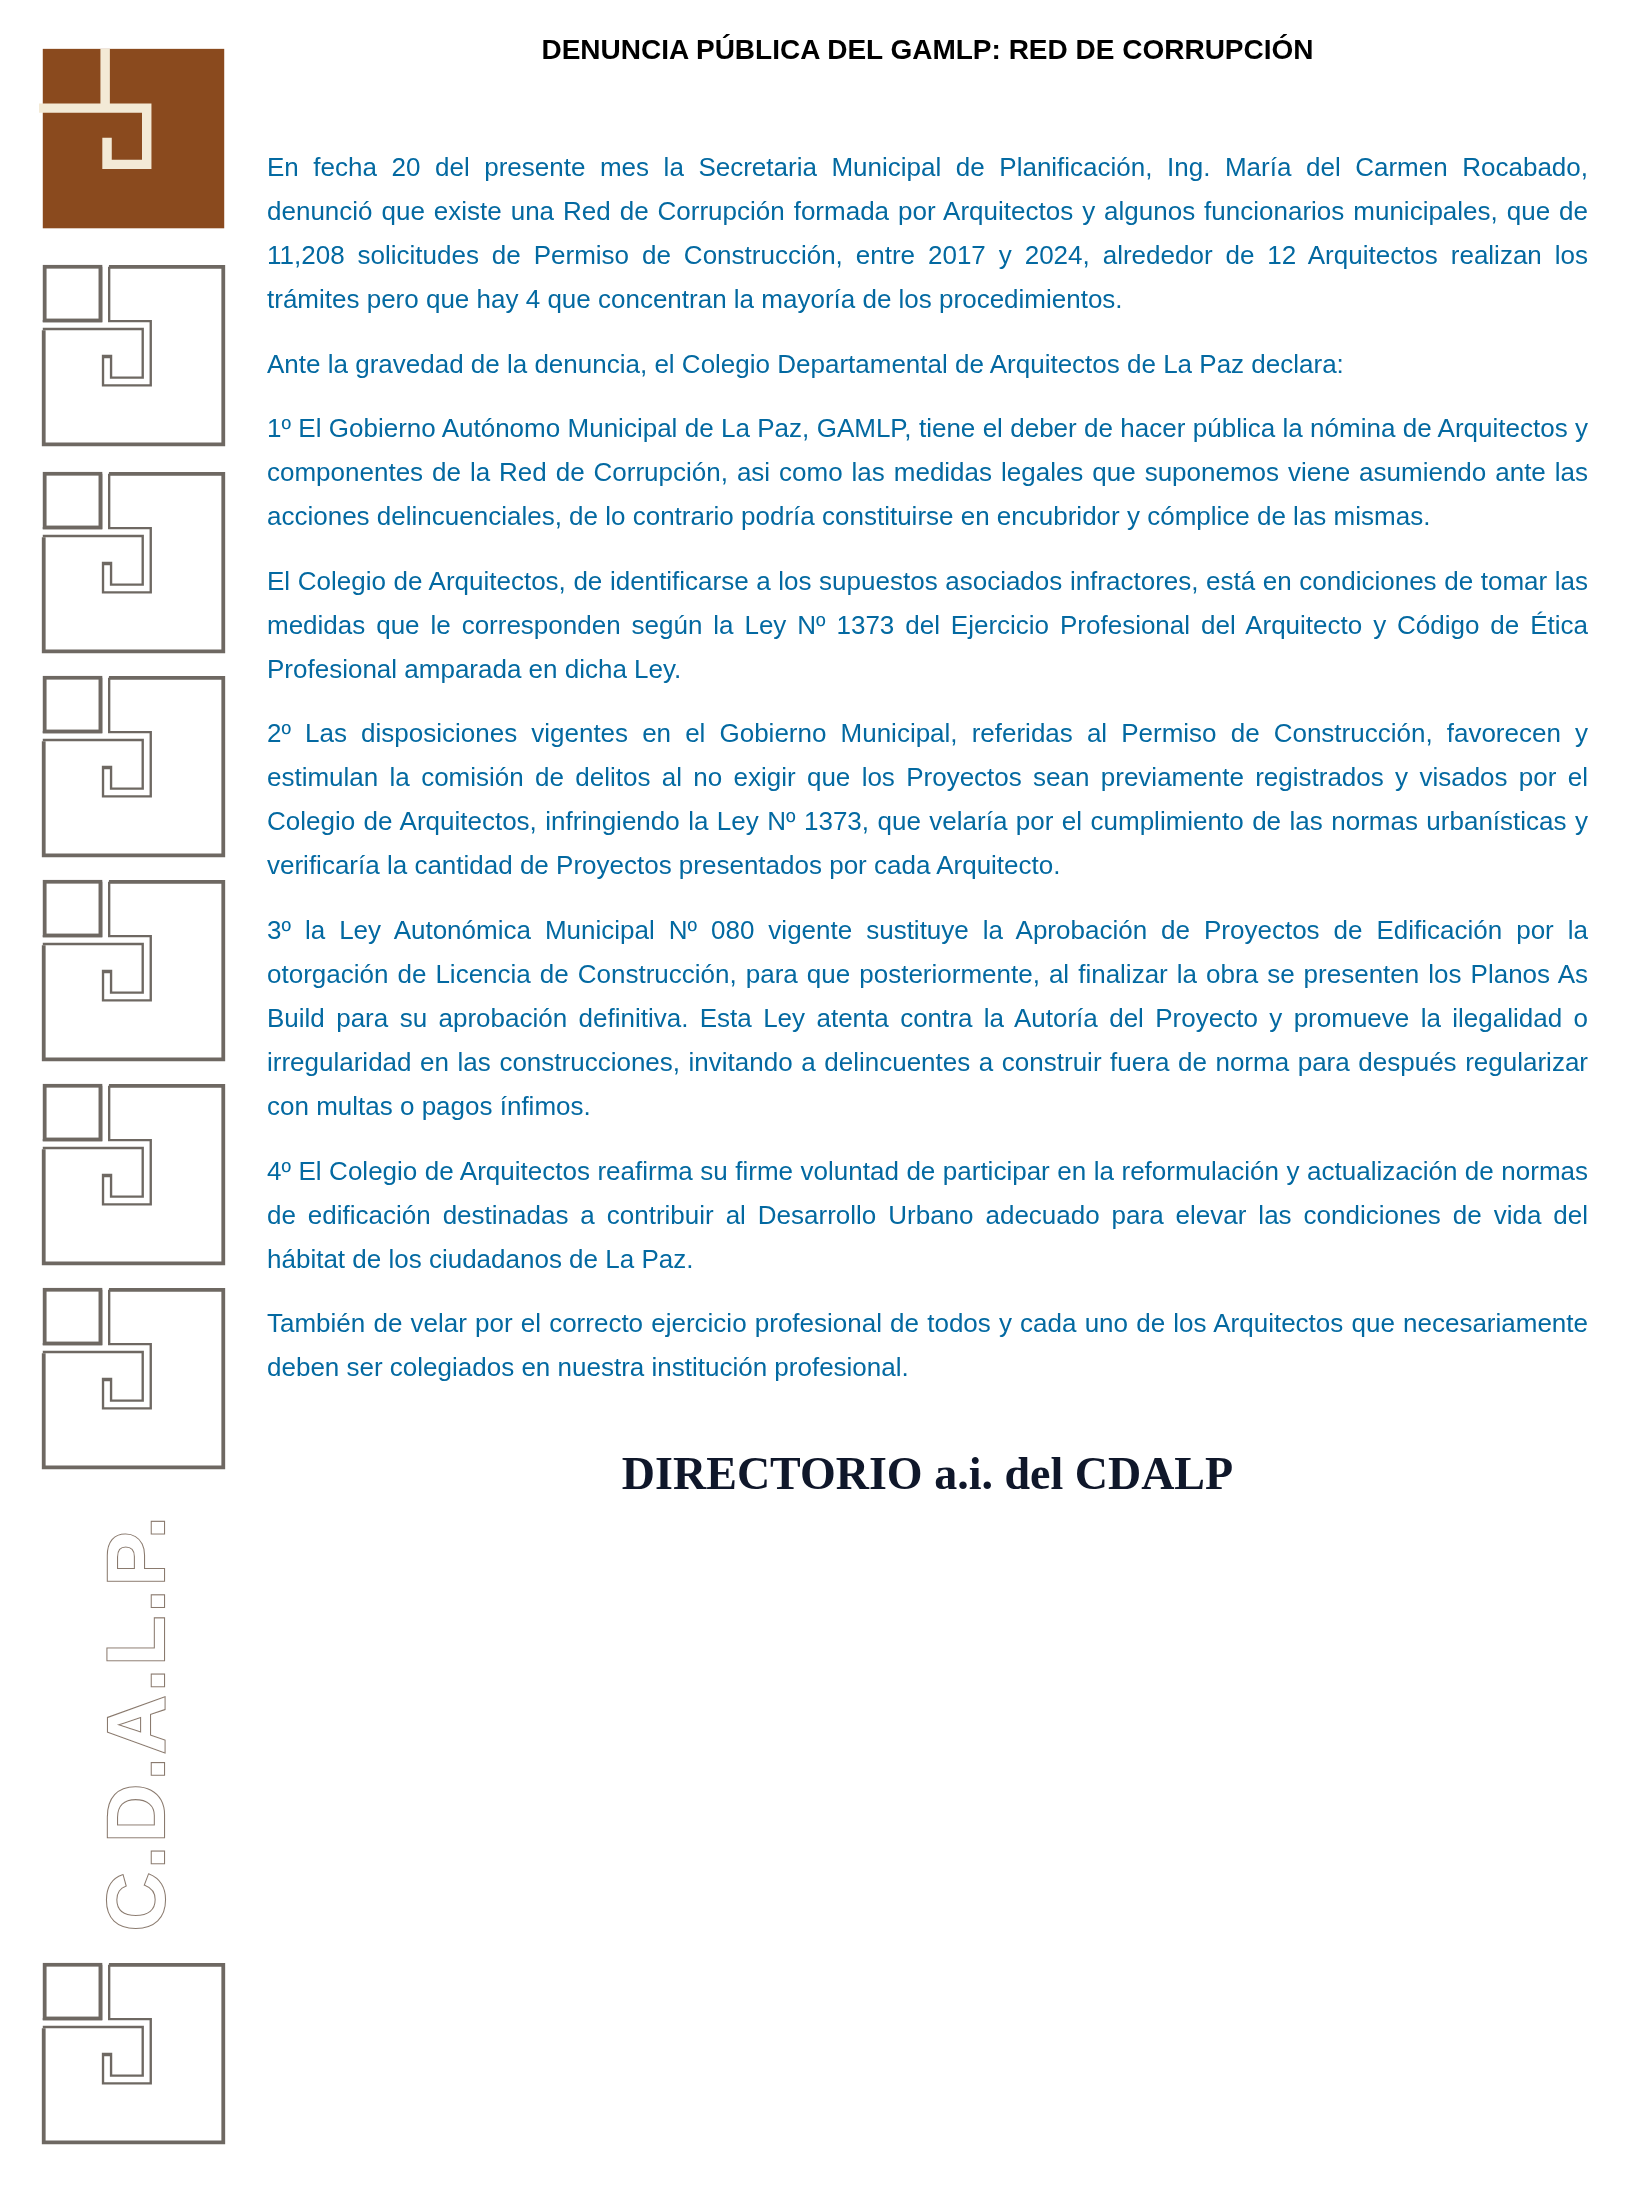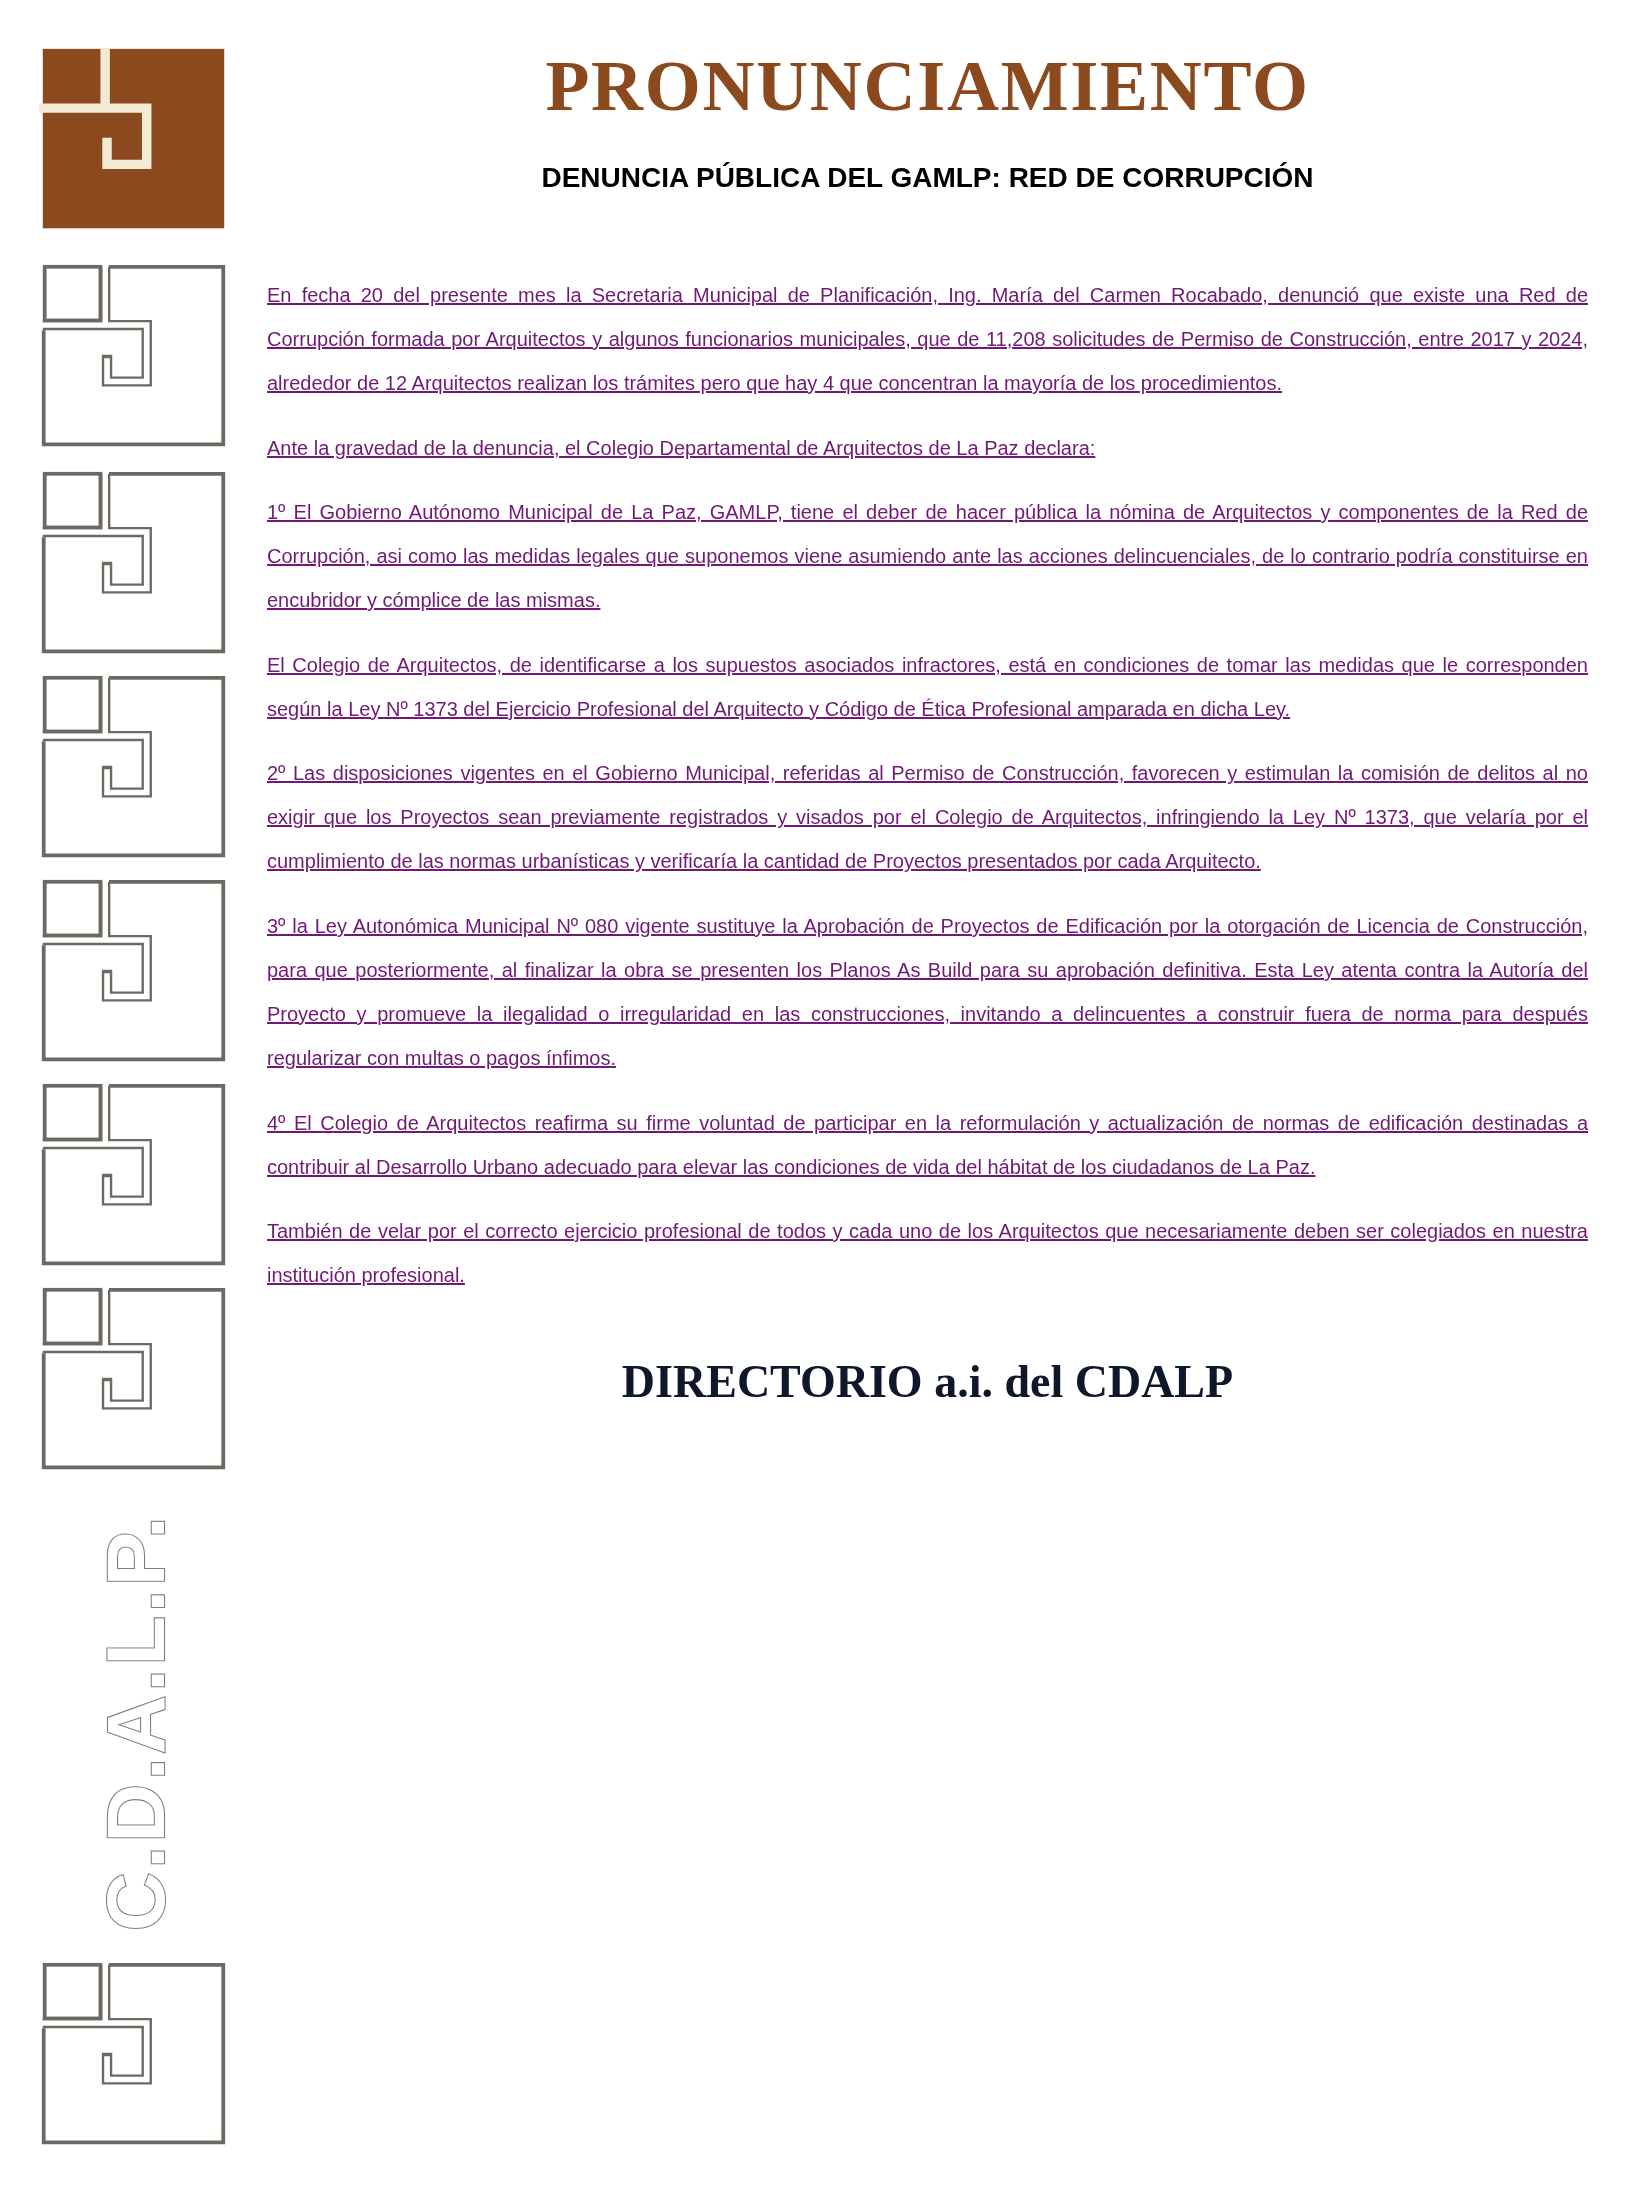--- a/index.html
+++ b/index.html
@@ -34,25 +34,24 @@
     text-align:center;
     font-weight:bold;
     font-size:28px;line-height:38px;
     color:#000000;
   }
   #subtitle-1{margin:112px 0 0 0;}
   #subtitle-2{margin:31px 0 0 0;}
   #body-text{margin-top:76px;}
   #body-text p{
     margin:0 0 20.6px 0;
-    font-size:20px;
+    font-size:26px;
     line-height:44px;
     text-align:justify;
-    color:#701a75;
-    text-decoration:underline;
+    color:#0369a1;
   }
   #date-line{
     margin:24px 0 0 0;
     text-align:center;
     font-weight:bold;
     font-size:28px;line-height:38px;
   }
   #signature-line{
     margin:59px 0 0 0;
     text-align:center;
@@ -129,21 +128,20 @@
     </div>
 
     <div class="motif" style="top:1962px">
       <svg viewBox="0 0 100 100" preserveAspectRatio="none">
           <use href="#motif-outline"></use>
         </svg>
     </div>
   </div>
 
   <div id="content">
-    <div id="doc-title">PRONUNCIAMIENTO</div>
     <div id="subtitle-2" class="subtitle">DENUNCIA PÚBLICA DEL GAMLP: RED DE CORRUPCIÓN</div>
 
     <div id="body-text">
       <p>En fecha 20 del presente mes la Secretaria Municipal de Planificación, Ing. María del Carmen Rocabado, denunció que existe una Red de Corrupción formada por Arquitectos y algunos funcionarios municipales, que de 11,208 solicitudes de Permiso de Construcción, entre 2017 y 2024, alrededor de 12 Arquitectos realizan los trámites pero que hay 4 que concentran la mayoría de los procedimientos.</p>
       <p>Ante la gravedad de la denuncia, el Colegio Departamental de Arquitectos de La Paz declara:</p>
       <p>1º El Gobierno Autónomo Municipal de La Paz, GAMLP, tiene el deber de hacer pública la nómina de Arquitectos y componentes de la Red de Corrupción, asi como las medidas legales que suponemos viene asumiendo ante las acciones delincuenciales, de lo contrario podría constituirse en encubridor y cómplice de las mismas.</p>
       <p>El Colegio de Arquitectos, de identificarse a los supuestos asociados infractores, está en condiciones de tomar las medidas que le corresponden según la Ley Nº 1373 del Ejercicio Profesional del Arquitecto y Código de Ética Profesional amparada en dicha Ley.</p>
       <p>2º Las disposiciones vigentes en el Gobierno Municipal, referidas al Permiso de Construcción, favorecen y estimulan la comisión de delitos al no exigir que los Proyectos sean previamente registrados y visados por el Colegio de Arquitectos, infringiendo la Ley Nº 1373, que velaría por el cumplimiento de las normas urbanísticas y verificaría la cantidad de Proyectos presentados por cada Arquitecto.</p>
       <p>3º la Ley Autonómica Municipal Nº 080 vigente sustituye la Aprobación de Proyectos de Edificación por la otorgación de Licencia de Construcción, para que posteriormente, al finalizar la obra se presenten los Planos As Build para su aprobación definitiva. Esta Ley atenta contra la Autoría del Proyecto y promueve la ilegalidad o irregularidad en las construcciones, invitando a delincuentes a construir fuera de norma para después regularizar con multas o pagos ínfimos.</p>
       <p>4º El Colegio de Arquitectos reafirma su firme voluntad de participar en la reformulación y actualización de normas de edificación destinadas a contribuir al Desarrollo Urbano adecuado para elevar las condiciones de vida del hábitat de los ciudadanos de La Paz.</p>

